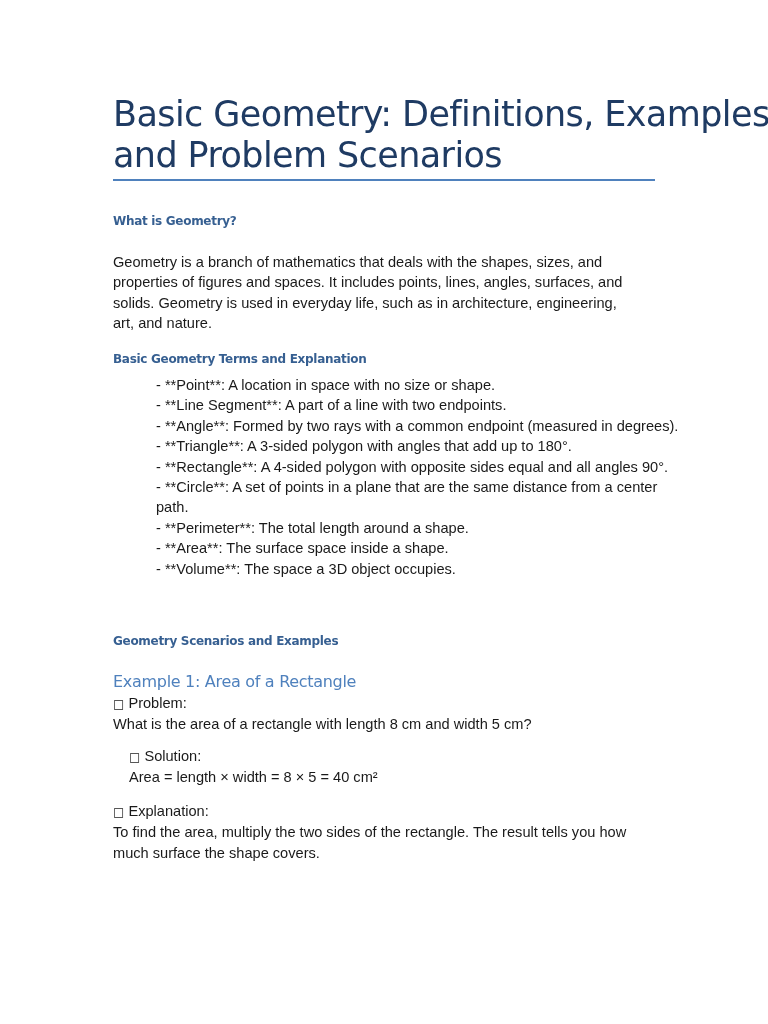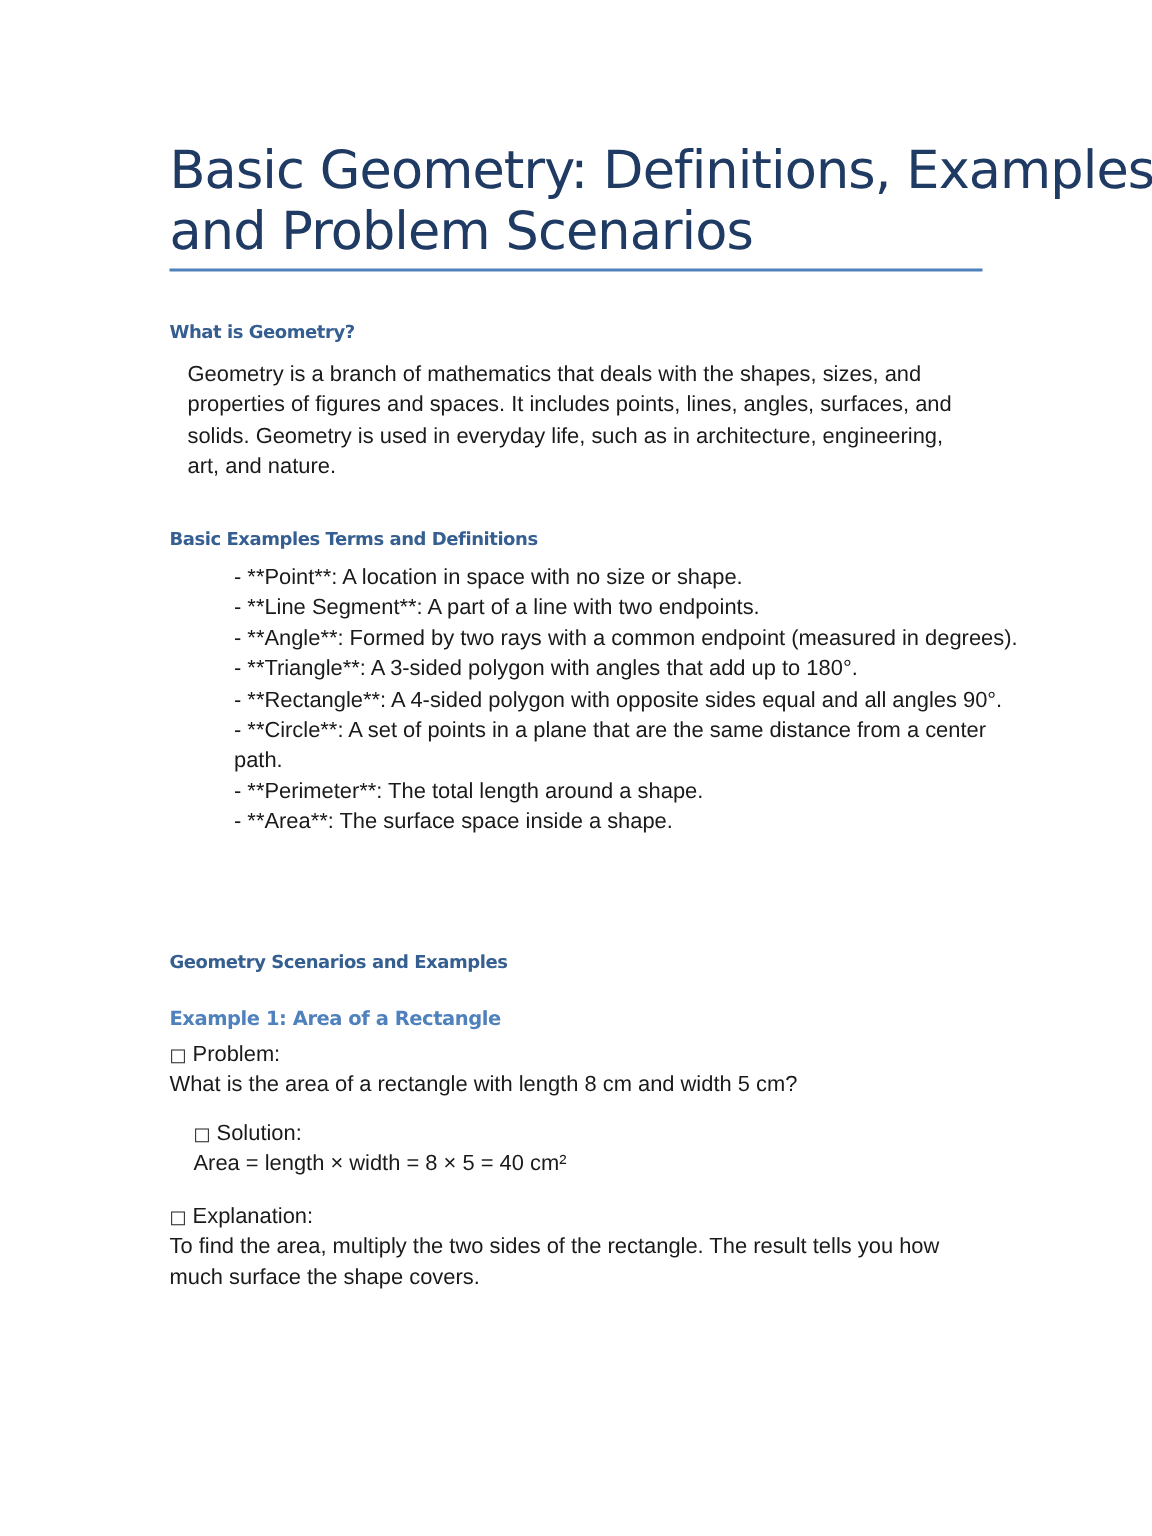--- a/index.html
+++ b/index.html
@@ -11,60 +11,61 @@
     color: #1f3b63; letter-spacing: -0.6px; font-weight: normal;
   }
   .title-rule { position: absolute; top: 179px; left: 0; width: 542px; height: 2px; background: #4f81bd; }
   .h2 {
     position: absolute; left: 0;
     font-family: "DejaVu Sans", sans-serif; font-weight: bold;
     font-size: 12px; color: #365f91; letter-spacing: -0.3px;
   }
   .h3 {
     position: absolute; left: 0;
-    font-family: "DejaVu Sans", sans-serif; font-weight: bold;
-    font-size: 13px; color: #4f81bd; letter-spacing: -0.3px;
+    font-family: "DejaVu Sans", sans-serif; font-weight: normal;
+    font-size: 16px; color: #4f81bd; letter-spacing: -0.3px;
   }
   .p {
     position: absolute; left: 0; width: 542px;
     font-family: "Liberation Sans", sans-serif; font-size: 14.6px; line-height: 20.4px;
     color: #1a1a1a;
   }
   .line { display: block; white-space: nowrap; }
   .box { font-family: "DejaVu Sans", sans-serif; font-size: 12px; }
 </style>
 </head>
 <body>
 
 <div class="page">
   <div class="title">
     <span class="line">Basic Geometry: Definitions, Examples,</span>
     <span class="line">and Problem Scenarios</span>
   </div>
   <div class="title-rule"></div>
 
   <div class="h2" style="top:214px;">What is Geometry?</div>
-  <div class="p" style="top:240px;margin-left:12px;">
+  <div class="p" style="top:252px;">
     <span class="line">Geometry is a branch of mathematics that deals with the shapes, sizes, and</span>
     <span class="line">properties of figures and spaces. It includes points, lines, angles, surfaces, and</span>
     <span class="line">solids. Geometry is used in everyday life, such as in architecture, engineering,</span>
     <span class="line">art, and nature.</span>
   </div>
 
-  <div class="h2" style="top:352px;">Basic Examples Terms and Definitions</div>
+  <div class="h2" style="top:352px;">Basic Geometry Terms and Explanation</div>
   <div class="p" style="top:375px;margin-left:43px;">
     <span class="line">- **Point**: A location in space with no size or shape.</span>
     <span class="line">- **Line Segment**: A part of a line with two endpoints.</span>
     <span class="line">- **Angle**: Formed by two rays with a common endpoint (measured in degrees).</span>
     <span class="line">- **Triangle**: A 3-sided polygon with angles that add up to 180°.</span>
     <span class="line">- **Rectangle**: A 4-sided polygon with opposite sides equal and all angles 90°.</span>
     <span class="line">- **Circle**: A set of points in a plane that are the same distance from a center</span>
     <span class="line">path.</span>
     <span class="line">- **Perimeter**: The total length around a shape.</span>
     <span class="line">- **Area**: The surface space inside a shape.</span>
+    <span class="line">- **Volume**: The space a 3D object occupies.</span>
   </div>
 
   <div class="h2" style="top:634px;">Geometry Scenarios and Examples</div>
 
   <div class="h3" style="top:672px;">Example 1: Area of a Rectangle</div>
 
   <div class="p" style="top:693px;">
     <span class="line"><span class="box">□</span><span> Problem:</span></span>
     <span class="line">What is the area of a rectangle with length 8 cm and width 5 cm?</span>
   </div>

